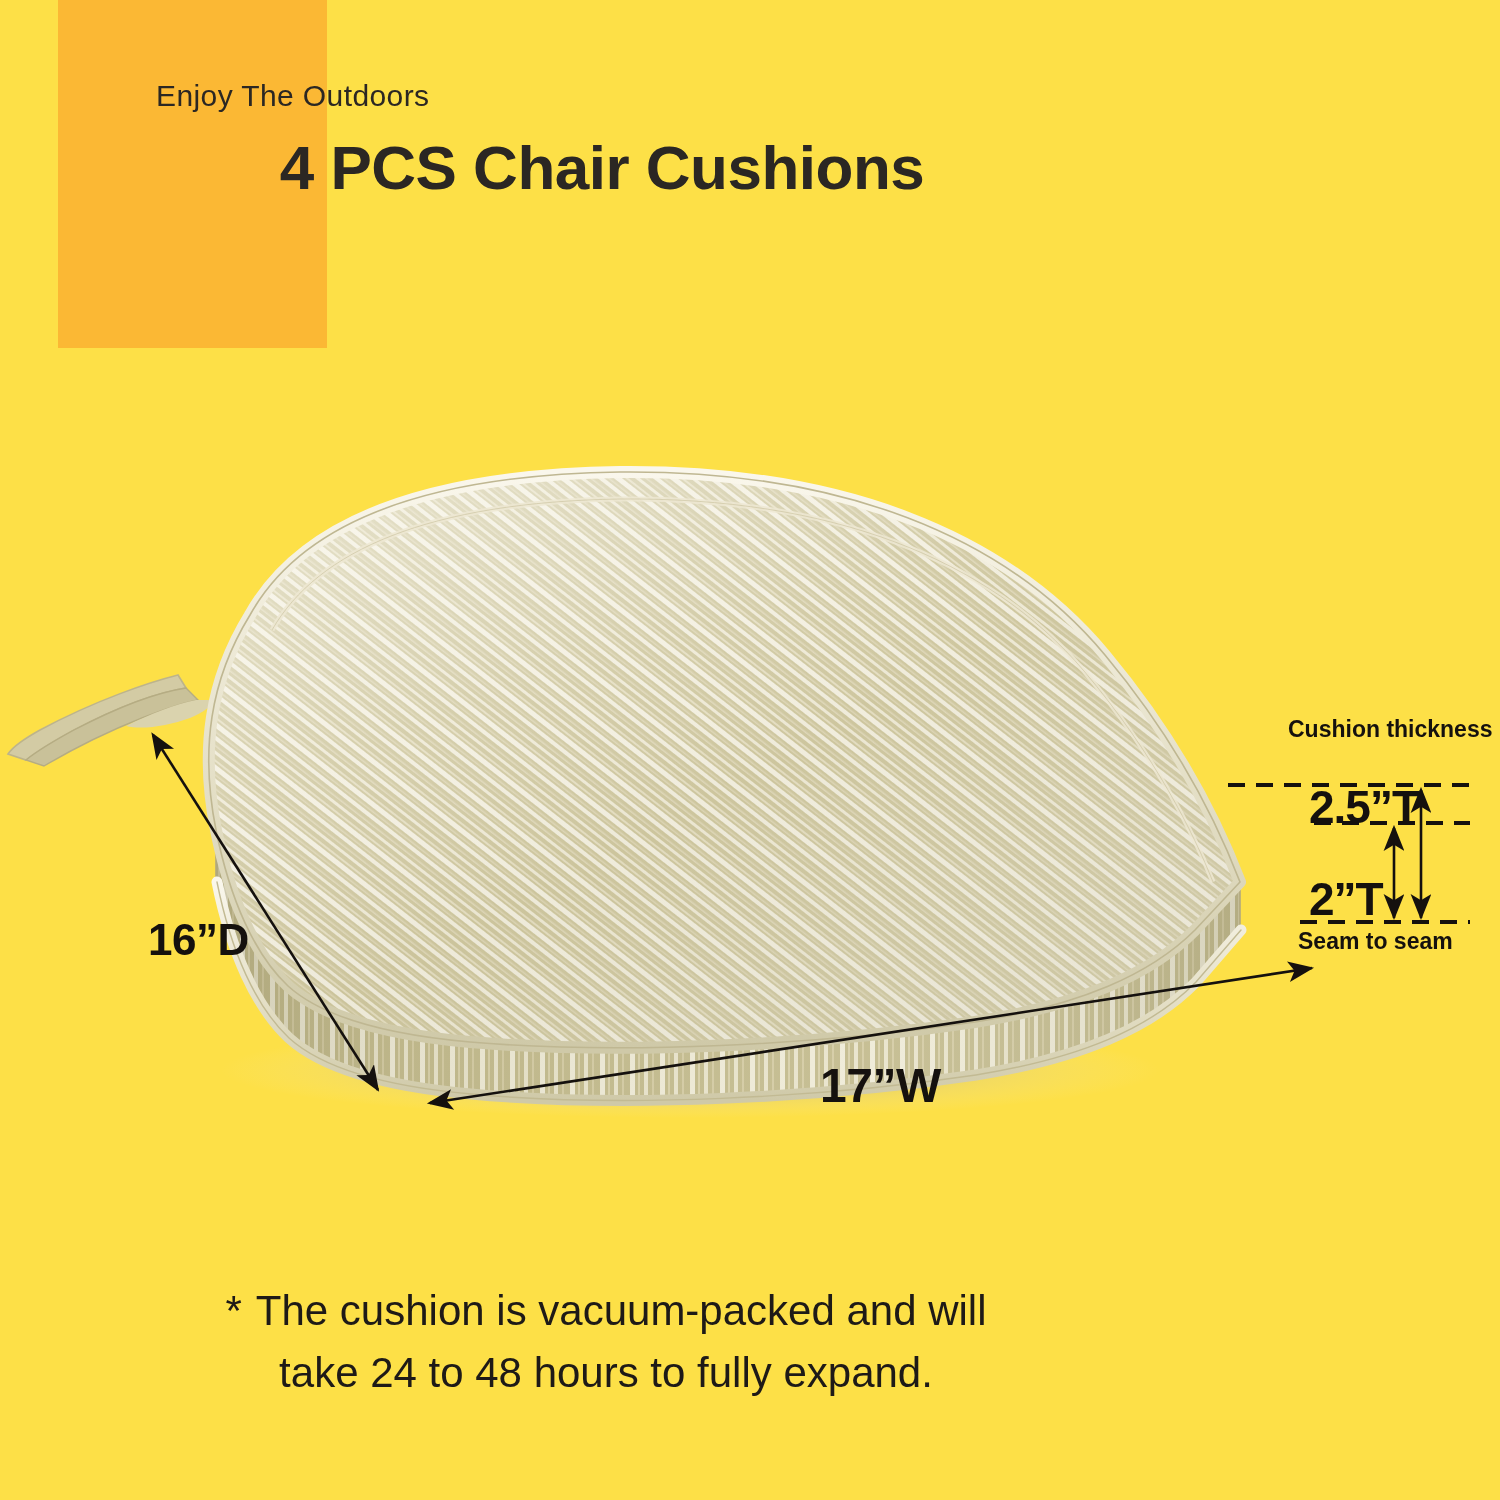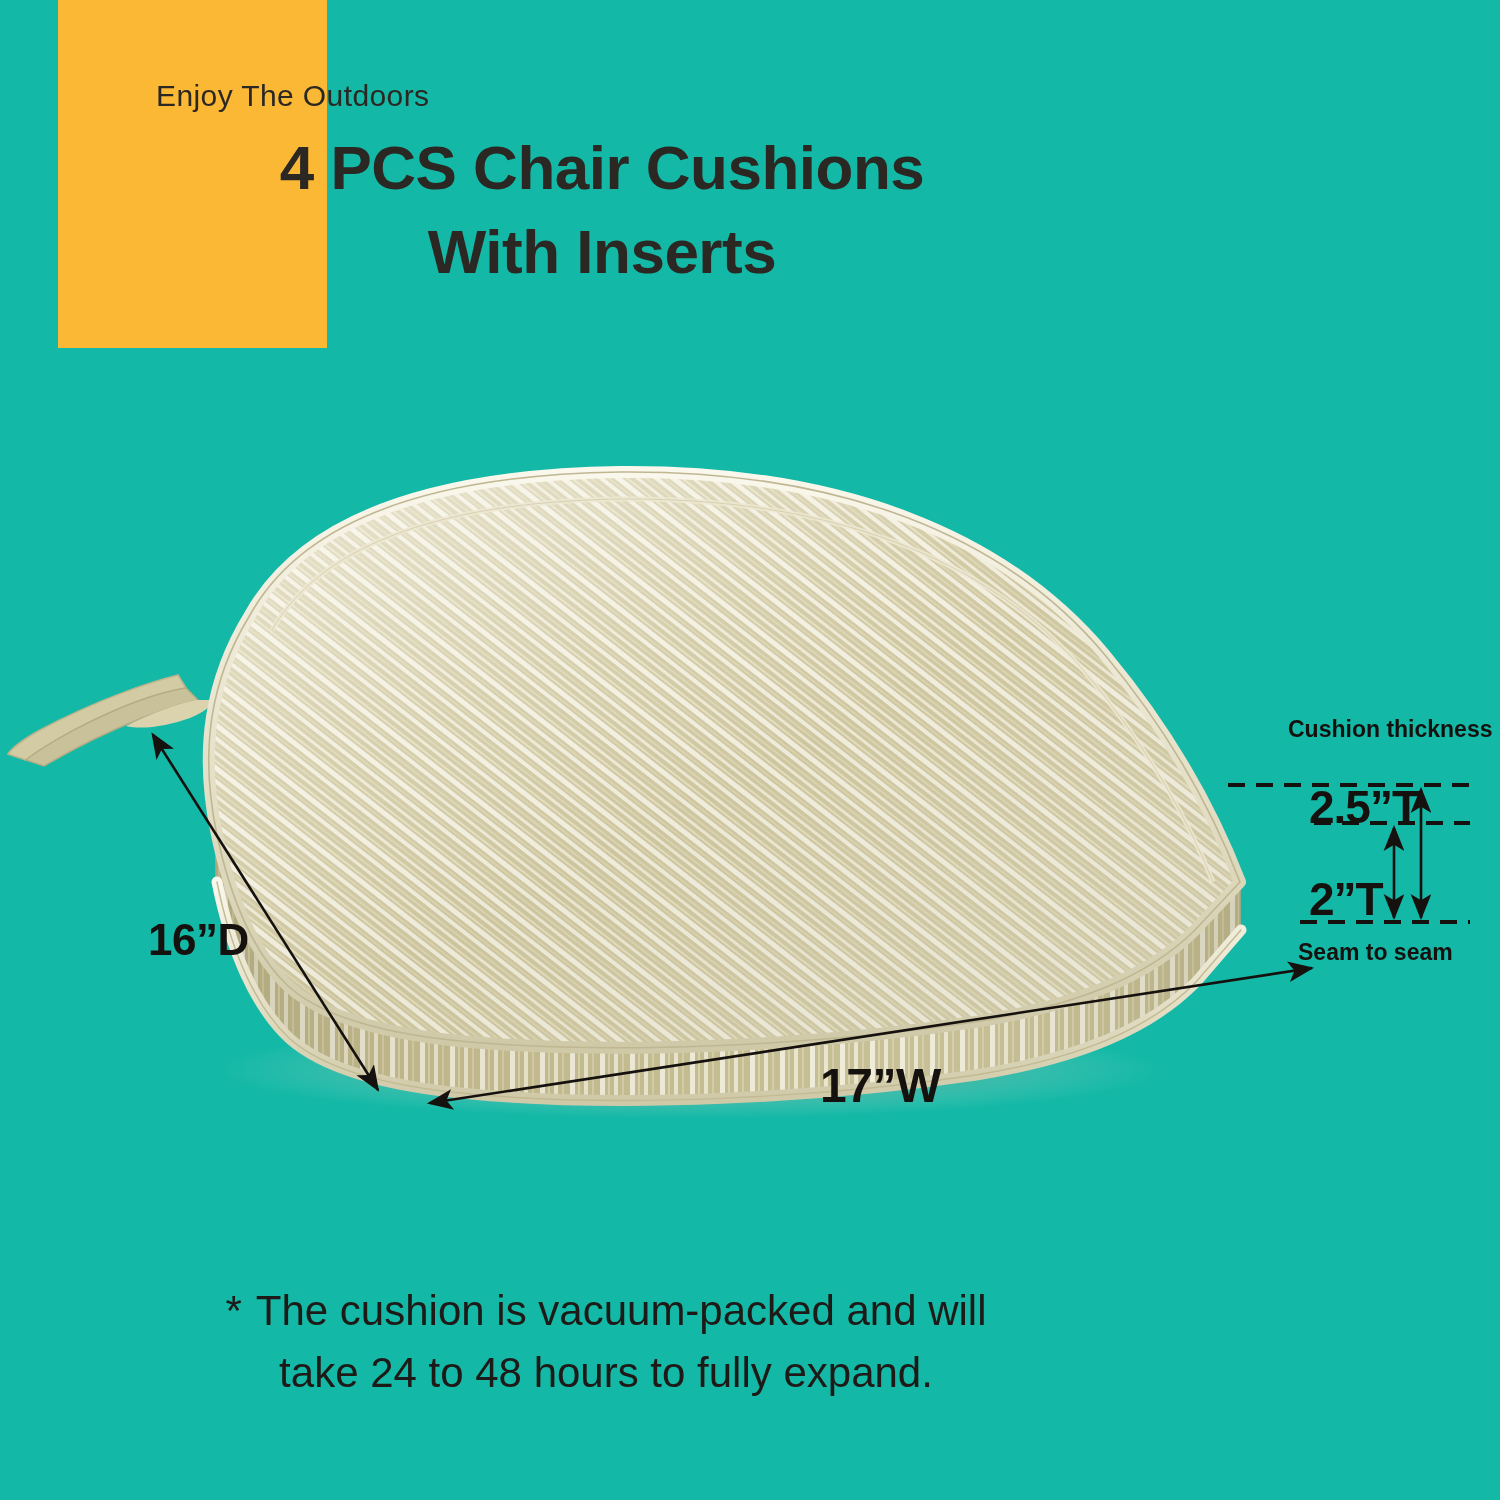--- a/index.html
+++ b/index.html
@@ -4,21 +4,21 @@
 <style>
   html, body {
     margin: 0;
     padding: 0;
     background: #ffffff;
   }
   #page {
     position: relative;
     width: 1500px;
     height: 1500px;
-    background: #14b8a6;
+    background: #fde047;
     overflow: hidden;
     font-family: "Liberation Sans", sans-serif;
     -webkit-font-smoothing: antialiased;
   }
 
   
   #yellow-block {
     position: absolute;
     left: 58px;
     top: 0;
@@ -94,21 +94,20 @@
   }
   #label-cushion-thickness {
     left: 1288px; top: 716px;
     font-size: 23px;
     font-weight: 700;
   }
   #label-seam-to-seam {
     left: 1298px; top: 928px;
     font-size: 23px;
     font-weight: 700;
-    margin-top: 11px;
   }
 
   
   #footnote {
     position: absolute;
     left: 0;
     top: 1280px;
     width: 1212px;
     text-align: center;
     font-size: 42px;
@@ -123,21 +122,20 @@
 <body>
 
 <div id="page">
 
   <div id="yellow-block"></div>
 
   <div id="eyebrow">Enjoy The Outdoors</div>
 
   <div id="headline">
     <span class="hl-line">4 PCS Chair Cushions</span>
-    <span class="hl-line">With Inserts</span>
   </div>
 
   <svg id="product" viewBox="0 0 1400 700">
     <defs>
 
       <pattern id="topStripes" width="34" height="34" patternUnits="userSpaceOnUse" patternTransform="rotate(-52)">
         <rect width="34" height="34" fill="#CCC49A"></rect>
         <rect x="0" width="5" height="34" fill="#F2EEDE"></rect>
         <rect x="7" width="2" height="34" fill="#E3DCBE"></rect>
         <rect x="13" width="3" height="34" fill="#EDE8D3"></rect>

